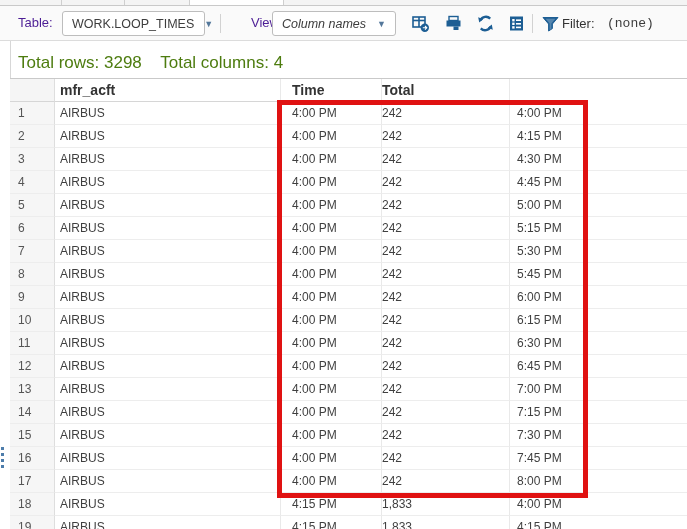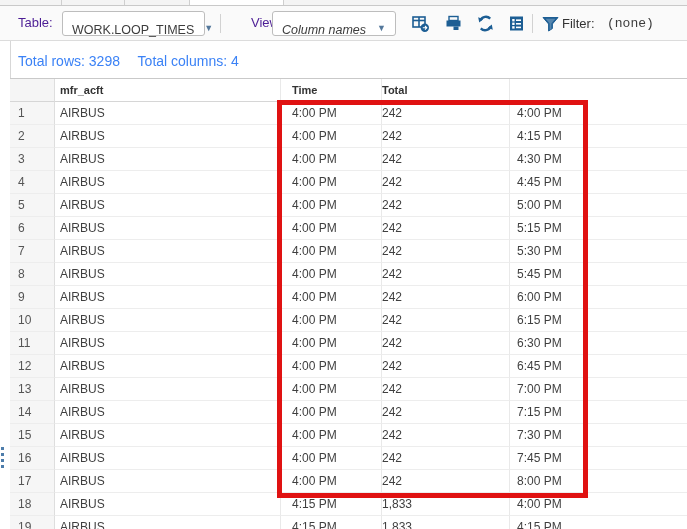--- a/index.html
+++ b/index.html
@@ -12,44 +12,44 @@
   
   .tabbar { position:absolute; left:0; top:0; width:687px; height:6px; overflow:hidden; background:#f4f4f4; border-bottom:1px solid #c9c9c9; }
   .tab { position:absolute; top:-12px; height:17px; line-height:17px; text-align:center;
          font-size:11px; font-weight:bold; letter-spacing:1px; color:#4c4c4c; background:#f4f4f4; border-right:1px solid #cfcfcf; }
   .tab.active { color:#0076c8; background:#fff; }
 
   
   .toolbar { position:absolute; left:0; top:6px; width:687px; height:35px; background:#fafafa; border-bottom:1px solid #dcdcdc; }
   .tb-label { position:absolute; top:9px; font-size:13px; color:#4c1d95; }
   .select { position:absolute; top:5px; height:25px; background:#fff; border:1px solid #bdbdbd; border-radius:3px;
-            font-size:12.5px; color:#3d3d3d; display:flex; padding:11px 9px; cursor:default; }
+            font-size:12.5px; color:#3d3d3d; display:flex; align-items:center; padding:11px 9px; cursor:default; }
   .select .caret { margin-left:auto; font-size:9px; color:#54789b; padding-left:10px; }
   .vsep { position:absolute; top:8px; width:1px; height:19px; background:#d2d2d2; }
   .tb-icon { position:absolute; top:8px; width:19px; height:19px; }
   .filter-label { position:absolute; top:10px; font-size:13px; color:#333; }
   .filter-value { position:absolute; top:10px; font-size:13px; color:#3b3b3b; }
 
   
   .panel-left-border { position:absolute; left:10px; top:41px; width:1px; height:488px; background:#d7d7d7; }
-  .summary { position:absolute; left:18px; top:53px; font-size:14px; color:#3b82f6; }
+  .summary { position:absolute; left:18px; top:53px; font-size:17px; color:#4d7c0f; }
   .summary b { font-weight:normal; }
   .summary .gap { display:inline-block; width:14px; }
 
   
   .grid { position:absolute; left:10px; top:78px; width:677px; height:451px; overflow:hidden; border-top:1px solid #c9c9c9; background:#fff; }
   .grow { display:flex; width:677px; height:23px; }
   .gcell { border-right:1px solid #e9e9e9; border-bottom:1px solid #ededed; font-size:12px; line-height:22px;
            white-space:nowrap; overflow:hidden; }
   .c-n    { width:45px;  padding-left:8px; background:#f6f6f6; color:#555; border-right:1px solid #dedede; }
   .c-mfr  { width:226px; padding-left:5px; }
   .c-time { width:101px; padding-left:11px; }
   .c-tot  { width:128px; padding-right:11px; text-align:left; }
   .c-anim { flex:1; padding-left:7px; border-right:none; }
-  .ghead .gcell { font-weight:bold; color:#333; font-size:11px; border-bottom:1px solid #d6d6d6; background:#fff; }
+  .ghead .gcell { font-weight:bold; color:#333; font-size:14px; border-bottom:1px solid #d6d6d6; background:#fff; }
   .ghead .c-n { background:#f5f5f5; }
 
   
   .redbox { position:absolute; left:277px; top:100px; width:311px; height:398px;
             border:5px solid #e01212; z-index:6; pointer-events:none; }
 
   
   .splitter { position:absolute; left:1px; top:447px; width:4px; height:22px; z-index:4; cursor:col-resize; }
   .splitter i { display:block; width:3px; height:3px; background:#4e7dab; margin-bottom:3px; }
 </style>

